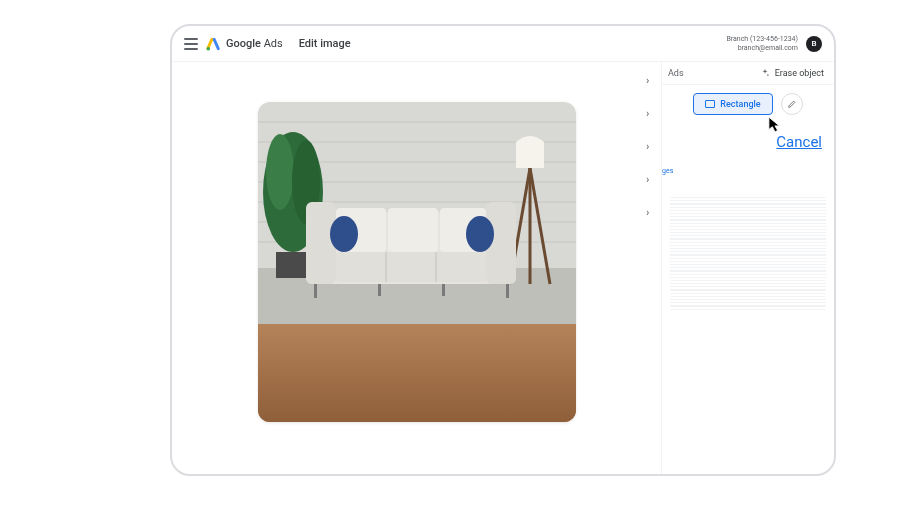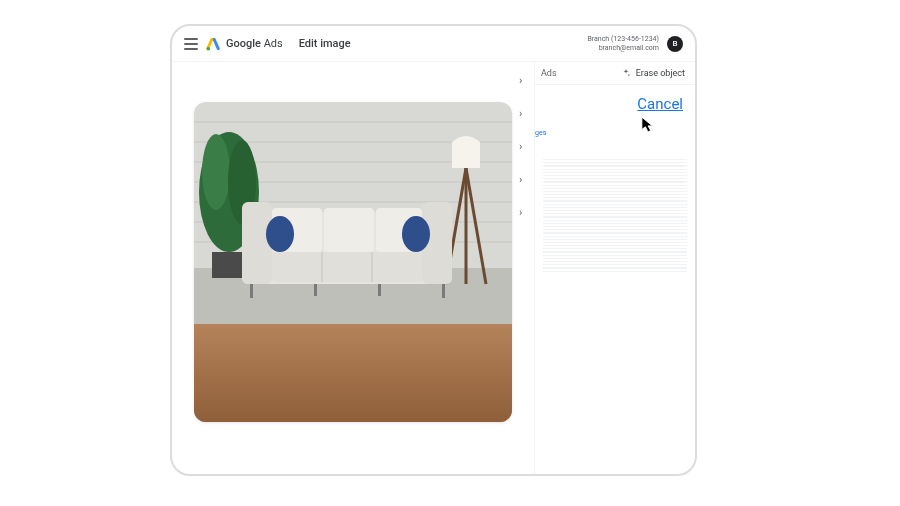--- a/index.html
+++ b/index.html
@@ -8,21 +8,21 @@
     height: 506px;
     font-family: -apple-system, BlinkMacSystemFont, "Segoe UI", Roboto, Arial, sans-serif;
     background: #fff;
     overflow: hidden;
     position: relative;
   }
   .device-frame {
     position: absolute;
     left: 170px;
     top: 24px;
-    width: 527px;
+    width: 666px;
     height: 452px;
     border: 2px solid #dadce0;
     border-radius: 20px;
     background: #fff;
     overflow: hidden;
   }
   .header {
     height: 36px;
     display: flex;
     align-items: center;
@@ -336,20 +336,31 @@
         <span class="muted">Ads</span>
         <div class="title-wrap">
           <svg class="sparkle" viewBox="0 0 24 24" fill="#5f6368">
             <path d="M12 2l1.5 4.5L18 8l-4.5 1.5L12 14l-1.5-4.5L6 8l4.5-1.5z"></path>
             <path d="M19 14l.8 2.2L22 17l-2.2.8L19 20l-.8-2.2L16 17l2.2-.8z"></path>
           </svg>
           <span>Erase object</span>
         </div>
       </div>
 
+      <div class="tool-row">
+        <div class="tool-chip">
+          <span class="rect-ic"></span>
+          <span>Rectangle</span>
+        </div>
+        <div class="brush-btn">
+          <svg viewBox="0 0 24 24" fill="none" stroke="#5f6368" stroke-width="2">
+            <path d="M4 20l4-1 11-11-3-3L5 16z"></path>
+          </svg>
+        </div>
+      </div>
 
 
       <svg class="cursor" viewBox="0 0 16 20">
         <path d="M1 1 L1 15 L5 12 L8 18 L11 16 L8 11 L13 11 Z" fill="#000" stroke="#fff" stroke-width="1"></path>
       </svg>
 
       <div class="actions">
         <span>Cancel</span>
       </div>
 

